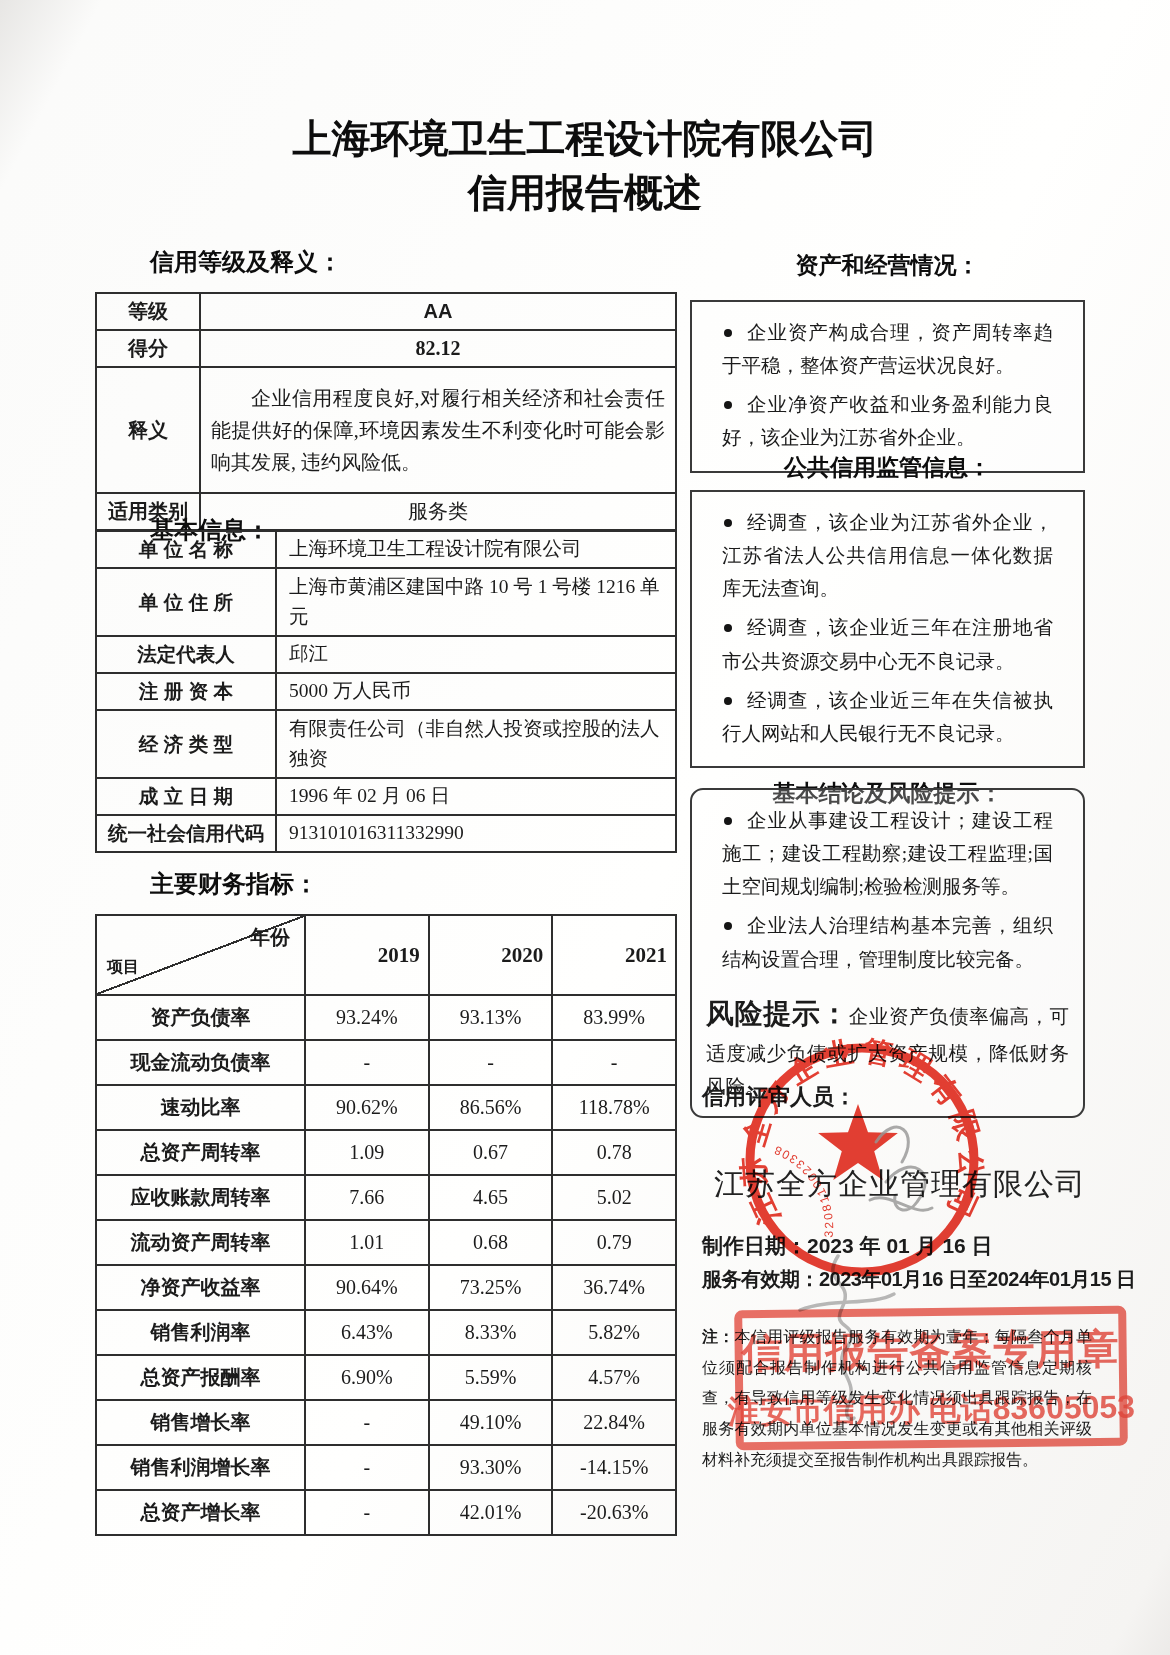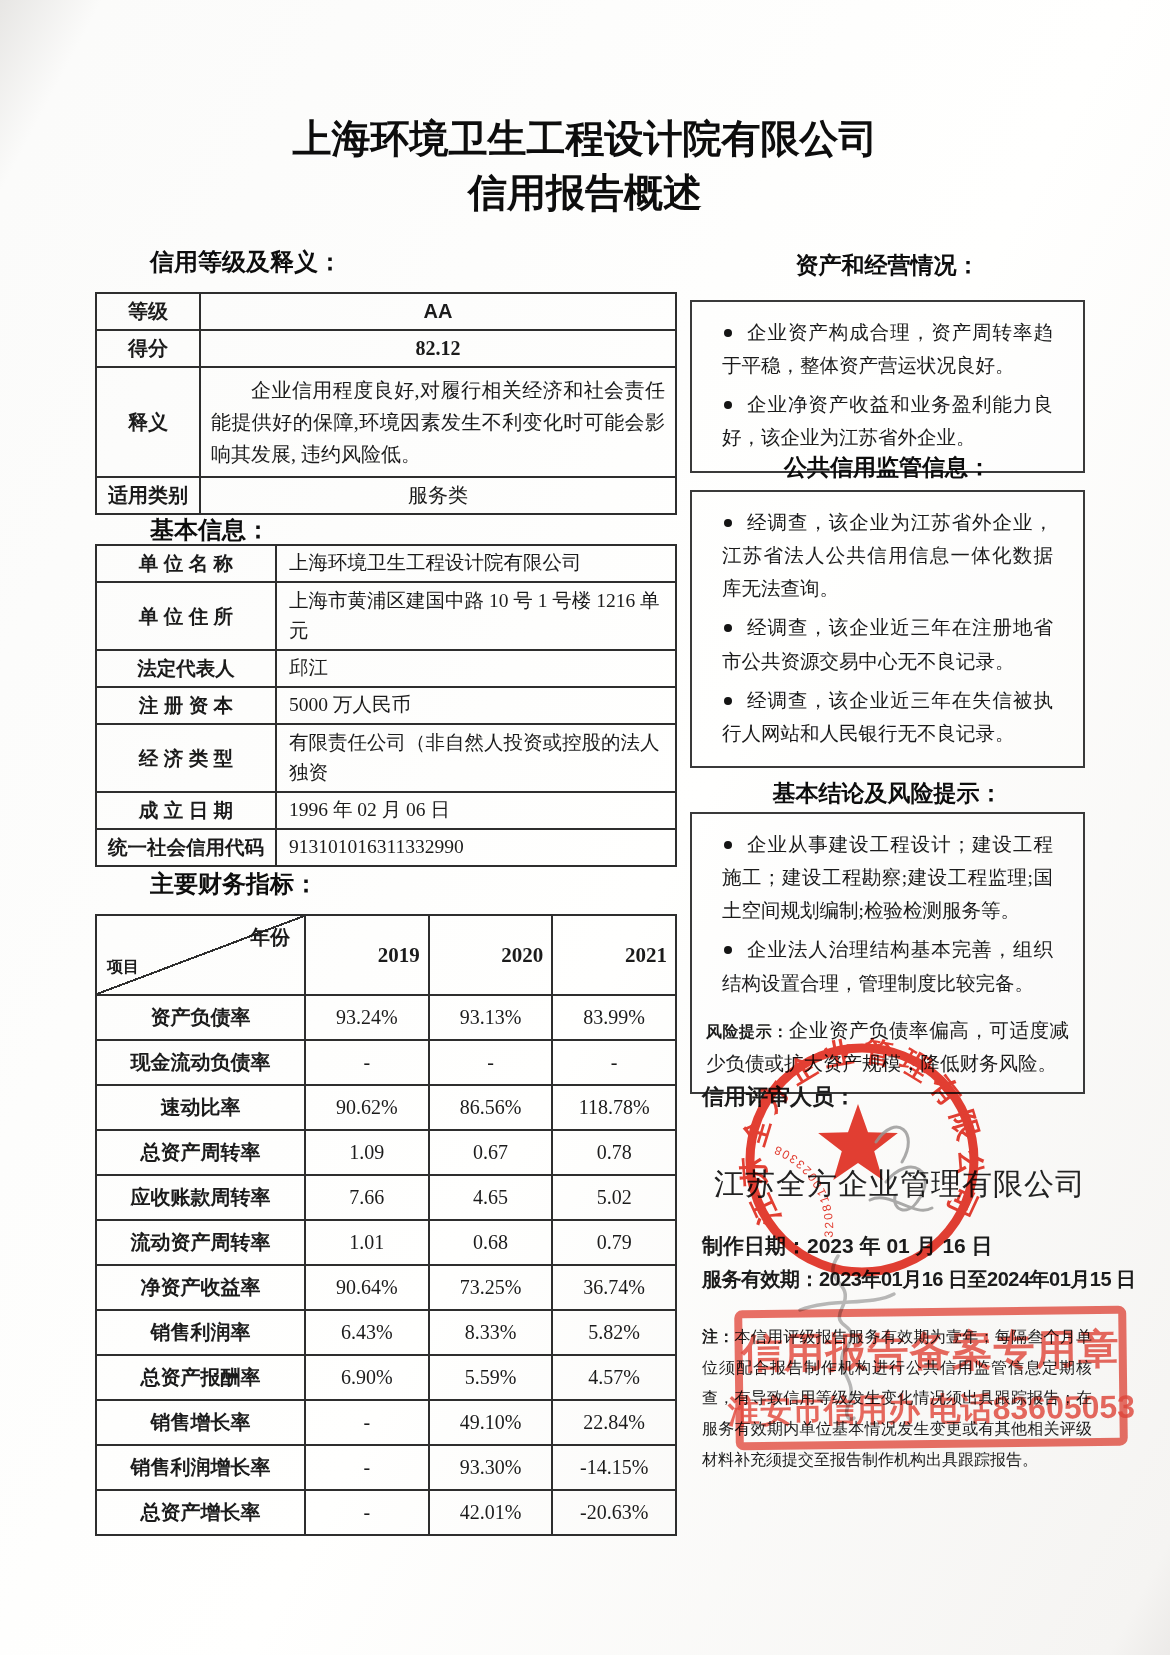--- a/index.html
+++ b/index.html
@@ -22,22 +22,22 @@
   .right-heading{left:690px;width:395px;text-align:center;font-size:23px;}
 
   
   table{border-collapse:collapse;width:582px;table-layout:fixed;background:transparent;}
   td{border:2px solid #2e2e2e;padding:2px 8px;vertical-align:middle;font-size:20px;}
   td.lbl{font-family:"Liberation Sans","DejaVu Sans",sans-serif;font-weight:bold;text-align:center;padding:2px 2px;}
   td.val{text-align:center;}
   td.val-left{text-align:left;padding-left:12px;line-height:1.55;}
   #t-rating{top:292px;left:95px;}
   #t-rating .c1{width:98px;}
-  #t-rating .interp{ text-align:justify;text-indent:2em;line-height:1.6;padding:6px 10px;}
-  #t-basic{top:544px;left:95px;}
+  #t-rating .interp{ text-align:justify;text-indent:2em;line-height:1.6;padding:14px 10px;}
+  #t-basic{top:530px;left:95px;}
   #t-basic .c1{width:174px;}
   #t-basic td{font-size:19.5px;}
   .rh-s td{height:31px;}
   .rh-d td{height:62px;}
 
   
   #t-fin{top:914px;left:95px;}
   #t-fin .c1{width:207px;}
   #t-fin td{height:39px;}
   #t-fin tr.hdr td{height:74px;}
@@ -47,21 +47,21 @@
   .corner-bottom{position:absolute;bottom:16px;left:10px;font-family:"Liberation Sans","DejaVu Sans",sans-serif;font-weight:bold;font-size:16px;}
   td.year{font-weight:bold;text-align:right;font-size:21px;}
   #t-fin td.lbl{font-size:20px;}
   #t-fin td.val{font-size:20px;}
 
   
   .rbox{left:690px;width:395px;border:2px solid #3a3a3a;box-sizing:border-box;padding:8px 14px 10px 14px;background:rgba(255,255,255,.25);}
   .bullet{margin:6px 16px;font-size:19.5px;line-height:1.7;text-align:justify;}
   .dot{display:inline-block;width:8px;height:8px;border-radius:50%;background:#141414;margin:0 14px 3px 2px;vertical-align:middle;}
   .risk{margin:14px 0 2px 0;font-size:19.5px;line-height:1.7;text-align:justify;}
-  .risk b{font-family:"Liberation Sans","DejaVu Sans",sans-serif;font-size:16px;margin-top:48px;}
+  .risk b{font-family:"Liberation Sans","DejaVu Sans",sans-serif;font-size:28px;margin-top:48px;}
 
   .reviewer{left:702px;top:1082px;font-family:"Liberation Sans","DejaVu Sans",sans-serif;font-weight:bold;font-size:22px;}
   .agency{left:714px;top:1164px;width:380px;font-size:30px;letter-spacing:1px;white-space:nowrap;color:#222;}
   .dateline{left:702px;font-family:"Liberation Sans","DejaVu Sans",sans-serif;font-weight:bold;font-size:21px;white-space:nowrap;}
   .dateline.v{font-size:20px;letter-spacing:-0.5px;}
   .noteblock{left:702px;top:1322px;width:390px;font-size:16px;line-height:1.92;text-align:justify;}
   .noteblock b{font-family:"Liberation Sans","DejaVu Sans",sans-serif;}
 
   
   .stamp{pointer-events:none;mix-blend-mode:multiply;}
@@ -237,21 +237,21 @@
 </div>
 
 <div class="abs lh right-heading" style="top:452px;">公共信用监管信息：</div>
 <div class="abs rbox" style="top:490px;">
   <p class="bullet"><span class="dot"></span><span>经调查，该企业为江苏省外企业，江苏省法人公共信用信息一体化数据库无法查询。</span></p>
   <p class="bullet"><span class="dot"></span><span>经调查，该企业近三年在注册地省市公共资源交易中心无不良记录。</span></p>
   <p class="bullet"><span class="dot"></span><span>经调查，该企业近三年在失信被执行人网站和人民银行无不良记录。</span></p>
 </div>
 
 <div class="abs lh right-heading" style="top:778px;">基本结论及风险提示：</div>
-<div class="abs rbox" style="top:812px;">
+<div class="abs rbox" style="top:788px;border-radius:13px;">
   <p class="bullet"><span class="dot"></span><span>企业从事建设工程设计；建设工程施工；建设工程勘察;建设工程监理;国土空间规划编制;检验检测服务等。</span></p>
   <p class="bullet"><span class="dot"></span><span>企业法人治理结构基本完善，组织结构设置合理，管理制度比较完备。</span></p>
   <p class="risk"><b>风险提示：</b><span>企业资产负债率偏高，可适度减少负债或扩大资产规模，降低财务风险。</span></p>
 </div>
 
 <div class="abs reviewer">信用评审人员：</div>
 <div class="abs agency">江苏全方企业管理有限公司</div>
 
 <div class="abs dateline" style="top:1232px;">
   <span>制作日期：</span><span>2023 年 01 月 16 日</span>

